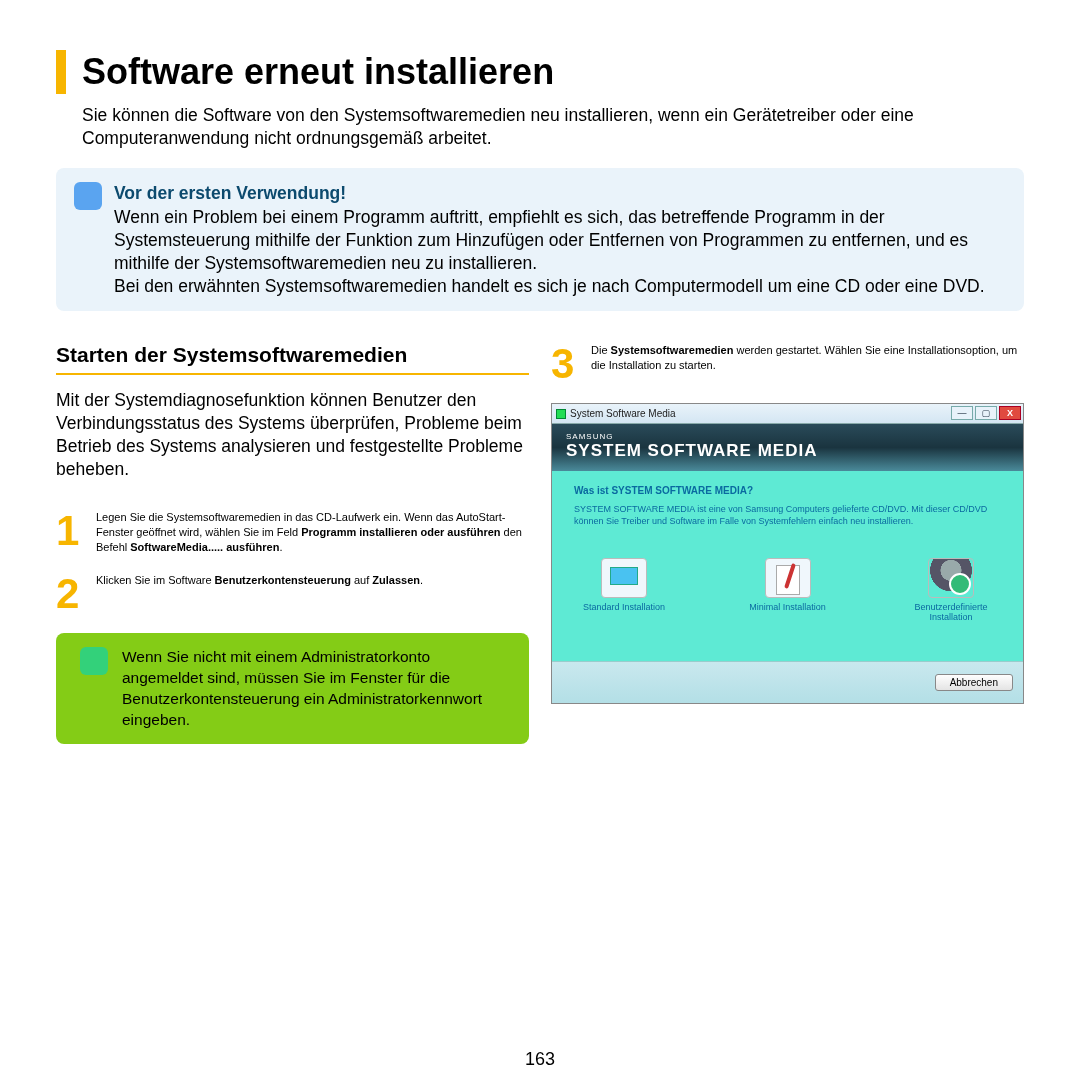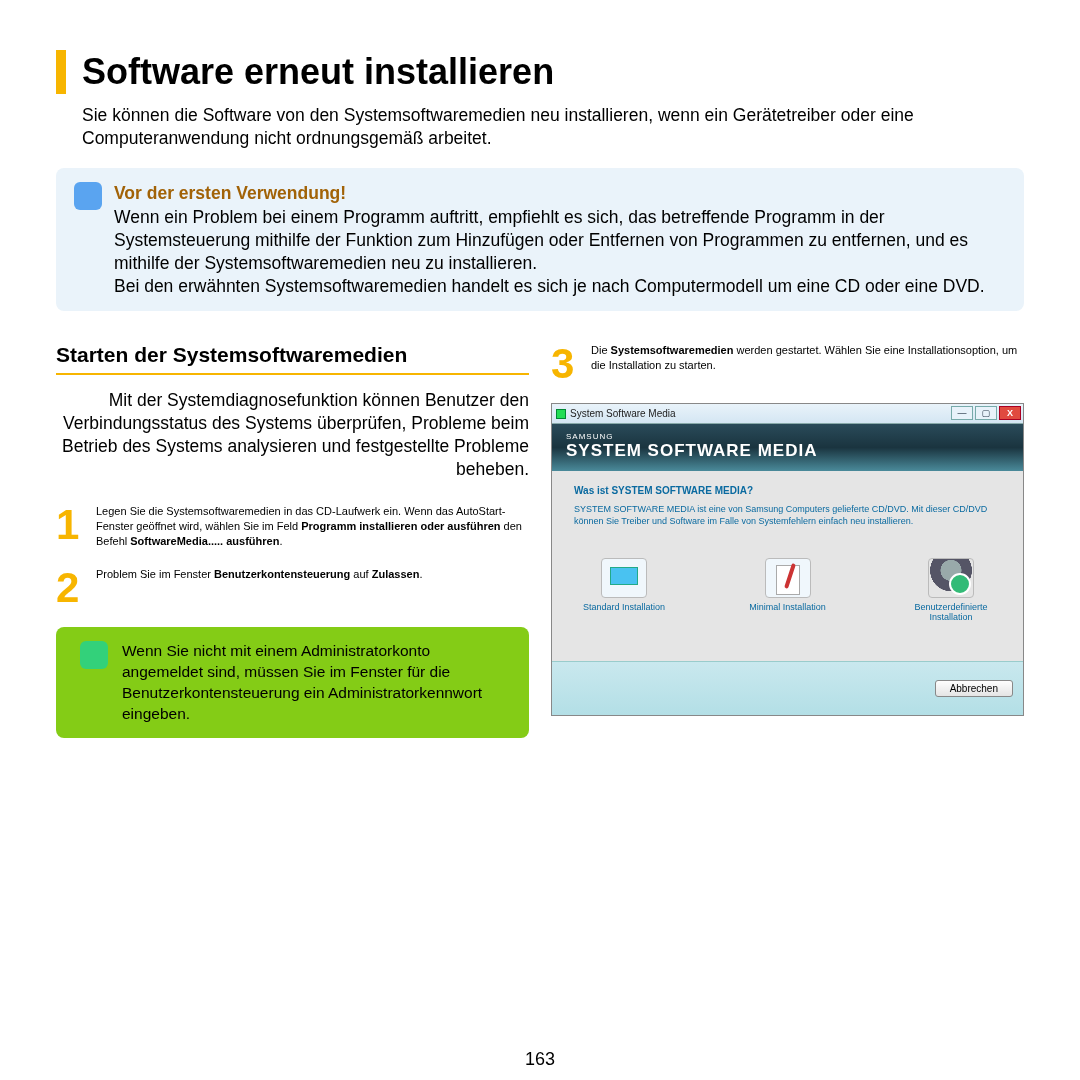--- a/index.html
+++ b/index.html
@@ -29,32 +29,32 @@
     margin-bottom: 32px;
   }
   .info-icon {
     width: 28px; height: 28px;
     background: #5aa4f0;
     border-radius: 6px;
     margin-right: 12px;
     flex-shrink: 0;
   }
   .info-content { font-size: 17.5px; line-height: 1.3; }
-  .info-heading { color: #a16207; font-weight: bold; margin-bottom: 2px; }
+  .info-heading { color: #0c4a6e; font-weight: bold; margin-bottom: 2px; }
 
   .columns { display: flex; gap: 22px; }
   .col { flex: 1; }
 
   .section-heading {
     font-size: 21px; font-weight: bold;
     border-bottom: 2px solid #f7b500;
     padding-bottom: 6px;
     margin-bottom: 14px;
   }
-  .para { font-size: 17.5px; line-height: 1.3; margin-bottom: 24px; text-align: right; }
+  .para { font-size: 17.5px; line-height: 1.3; margin-bottom: 30px; }
 
   .step { display: flex; margin-bottom: 18px; }
   .step-num {
     font-size: 42px;
     font-weight: bold;
     color: #f7b500;
     line-height: 1;
     width: 40px;
     flex-shrink: 0;
   }
@@ -75,21 +75,21 @@
     margin-right: 14px;
     flex-shrink: 0;
   }
   .note-text { font-size: 15.5px; line-height: 1.35; }
 
   
   .screenshot {
     border: 1px solid #888;
     margin-top: 16px;
     width: 100%;
-    background: #e5e5e5;
+    background: #5eead4;
     font-size: 10px;
   }
   .ss-titlebar {
     height: 20px;
     background: linear-gradient(#e9f3fa,#d4e6f3);
     border-bottom: 1px solid #8aa;
     display: flex;
     align-items: center;
     padding: 0 4px;
     position: relative;
@@ -141,21 +141,21 @@
     background: radial-gradient(circle at 50% 30%, #9aa 0 30%, #556 31% 60%, transparent 61%);
   }
   .ss-opt-icon.inner3::after{
     content:""; position:absolute; right:2px; bottom:2px; width:18px; height:18px;
     border-radius:50%; background:#3b7; border:2px solid #fff;
   }
   .ss-opt-label { color:#0a6aa0; font-size:9px; line-height:1.2; }
 
   .ss-footer {
     background: linear-gradient(#c9e8ee,#b3dfe6);
-    padding: 18px 10px;
+    padding: 12px 10px;
     display:flex; justify-content:flex-end;
     border-top:1px solid #9cc;
   }
   .ss-btn {
     background: linear-gradient(#fefefe,#e4e4e4);
     border:1px solid #888;
     border-radius:3px;
     padding:2px 14px;
     font-size:10px;
   }
@@ -194,21 +194,21 @@
     <div class="step">
       <div class="step-num">1</div>
       <div class="step-text">
         <span>Legen Sie die Systemsoftwaremedien in das CD-Laufwerk ein. Wenn das AutoStart-Fenster geöffnet wird, wählen Sie im Feld </span><b>Programm installieren oder ausführen</b><span> den Befehl </span><b>SoftwareMedia..... ausführen</b><span>.</span>
       </div>
     </div>
 
     <div class="step">
       <div class="step-num">2</div>
       <div class="step-text">
-        <span>Problem Sie im Fenster </span><b>Benutzerkontensteuerung</b><span> auf </span><b>Zulassen</b><span>.</span>
+        <span>Klicken Sie im Software </span><b>Benutzerkontensteuerung</b><span> auf </span><b>Zulassen</b><span>.</span>
       </div>
     </div>
 
     <div class="note-box">
       <div class="note-icon"></div>
       <div class="note-text">Wenn Sie nicht mit einem Administratorkonto angemeldet sind, müssen Sie im Fenster für die Benutzerkontensteuerung ein Administratorkennwort eingeben.</div>
     </div>
   </div>
 
   <div class="col">

